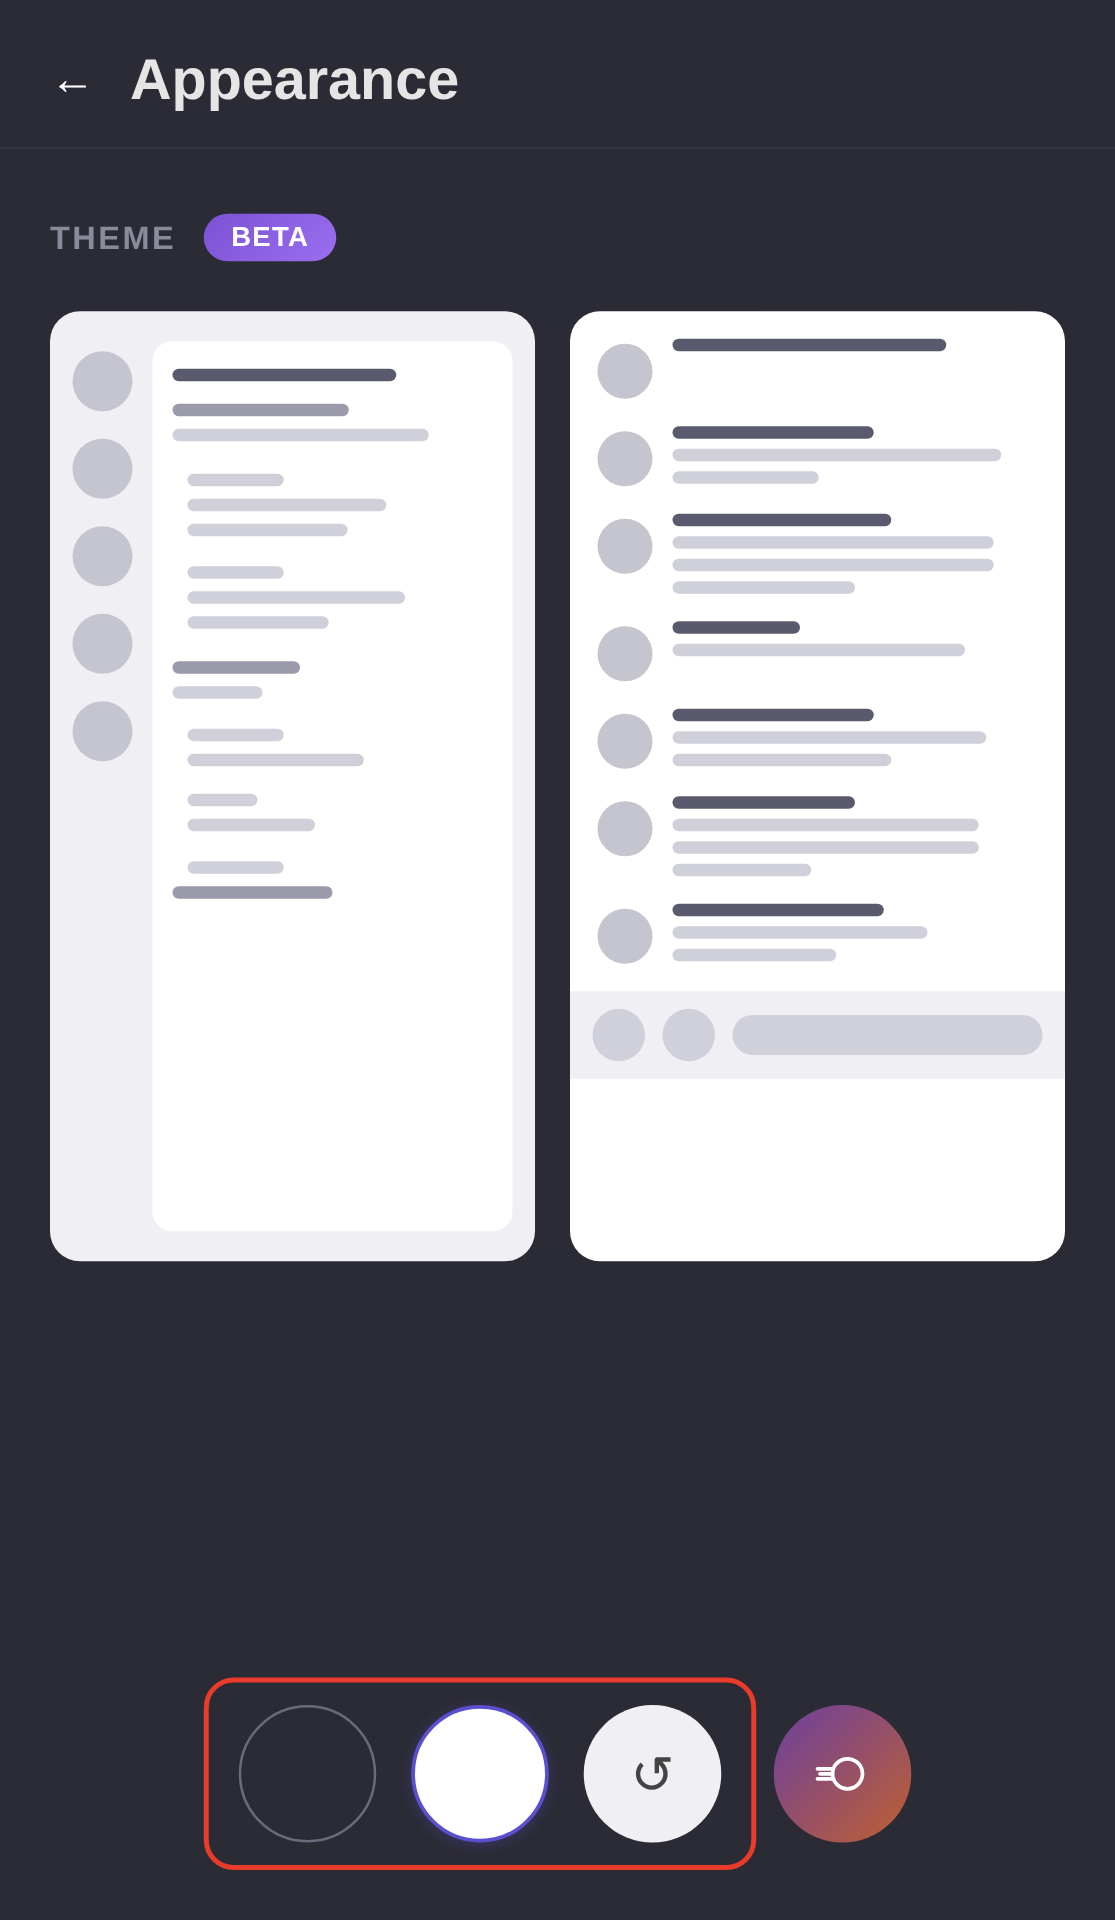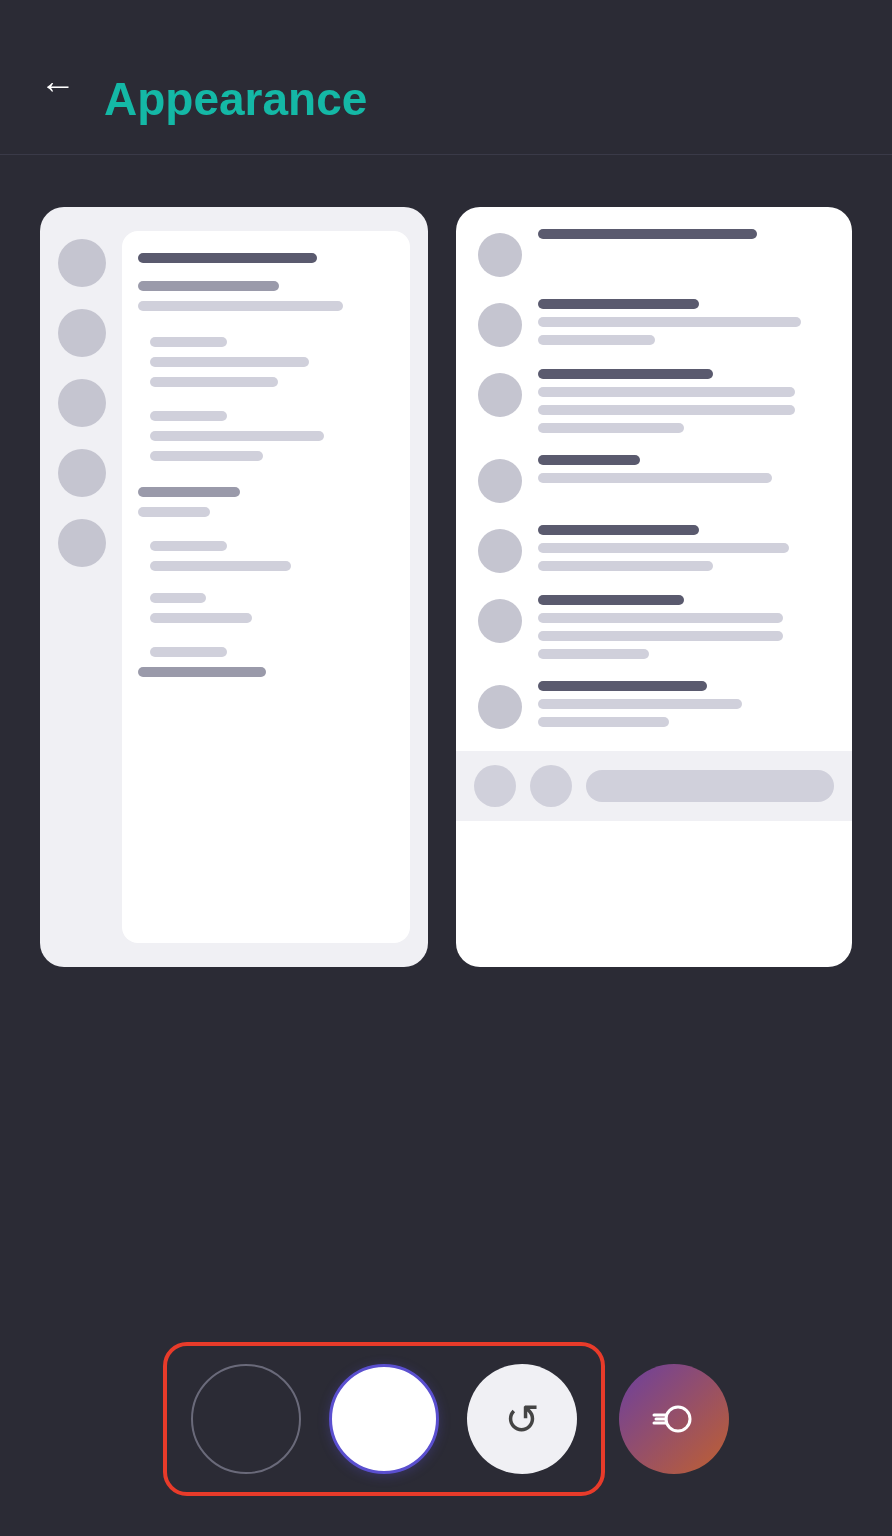--- a/index.html
+++ b/index.html
@@ -27,22 +27,21 @@
       font-size: 36px;
       font-weight: 300;
       color: #ffffff;
       cursor: pointer;
       line-height: 1;
     }
 
     .header-title {
       font-size: 46px;
       font-weight: 700;
-      color: #14b8a6;
-      margin-top: 36px;
+      color: #e5e5e5;
     }
 
     
     .theme-section {
       padding: 52px 40px 32px 40px;
     }
 
     .theme-label-row {
       display: flex;
       align-items: center;
@@ -273,20 +272,24 @@
 </head>
 <body>
 
 <div class="header">
   <span class="back-arrow">←</span>
   <span class="header-title">Appearance</span>
 </div>
 
 <div class="theme-section">
 
+  <div class="theme-label-row">
+    <span class="theme-label">THEME</span>
+    <span class="beta-badge">BETA</span>
+  </div>
 
   <div class="theme-previews">
 
     <div class="theme-card theme-card-sidebar">
       <div class="sidebar-circles">
         <div class="sidebar-circle"></div>
         <div class="sidebar-circle"></div>
         <div class="sidebar-circle"></div>
         <div class="sidebar-circle"></div>
         <div class="sidebar-circle"></div>

